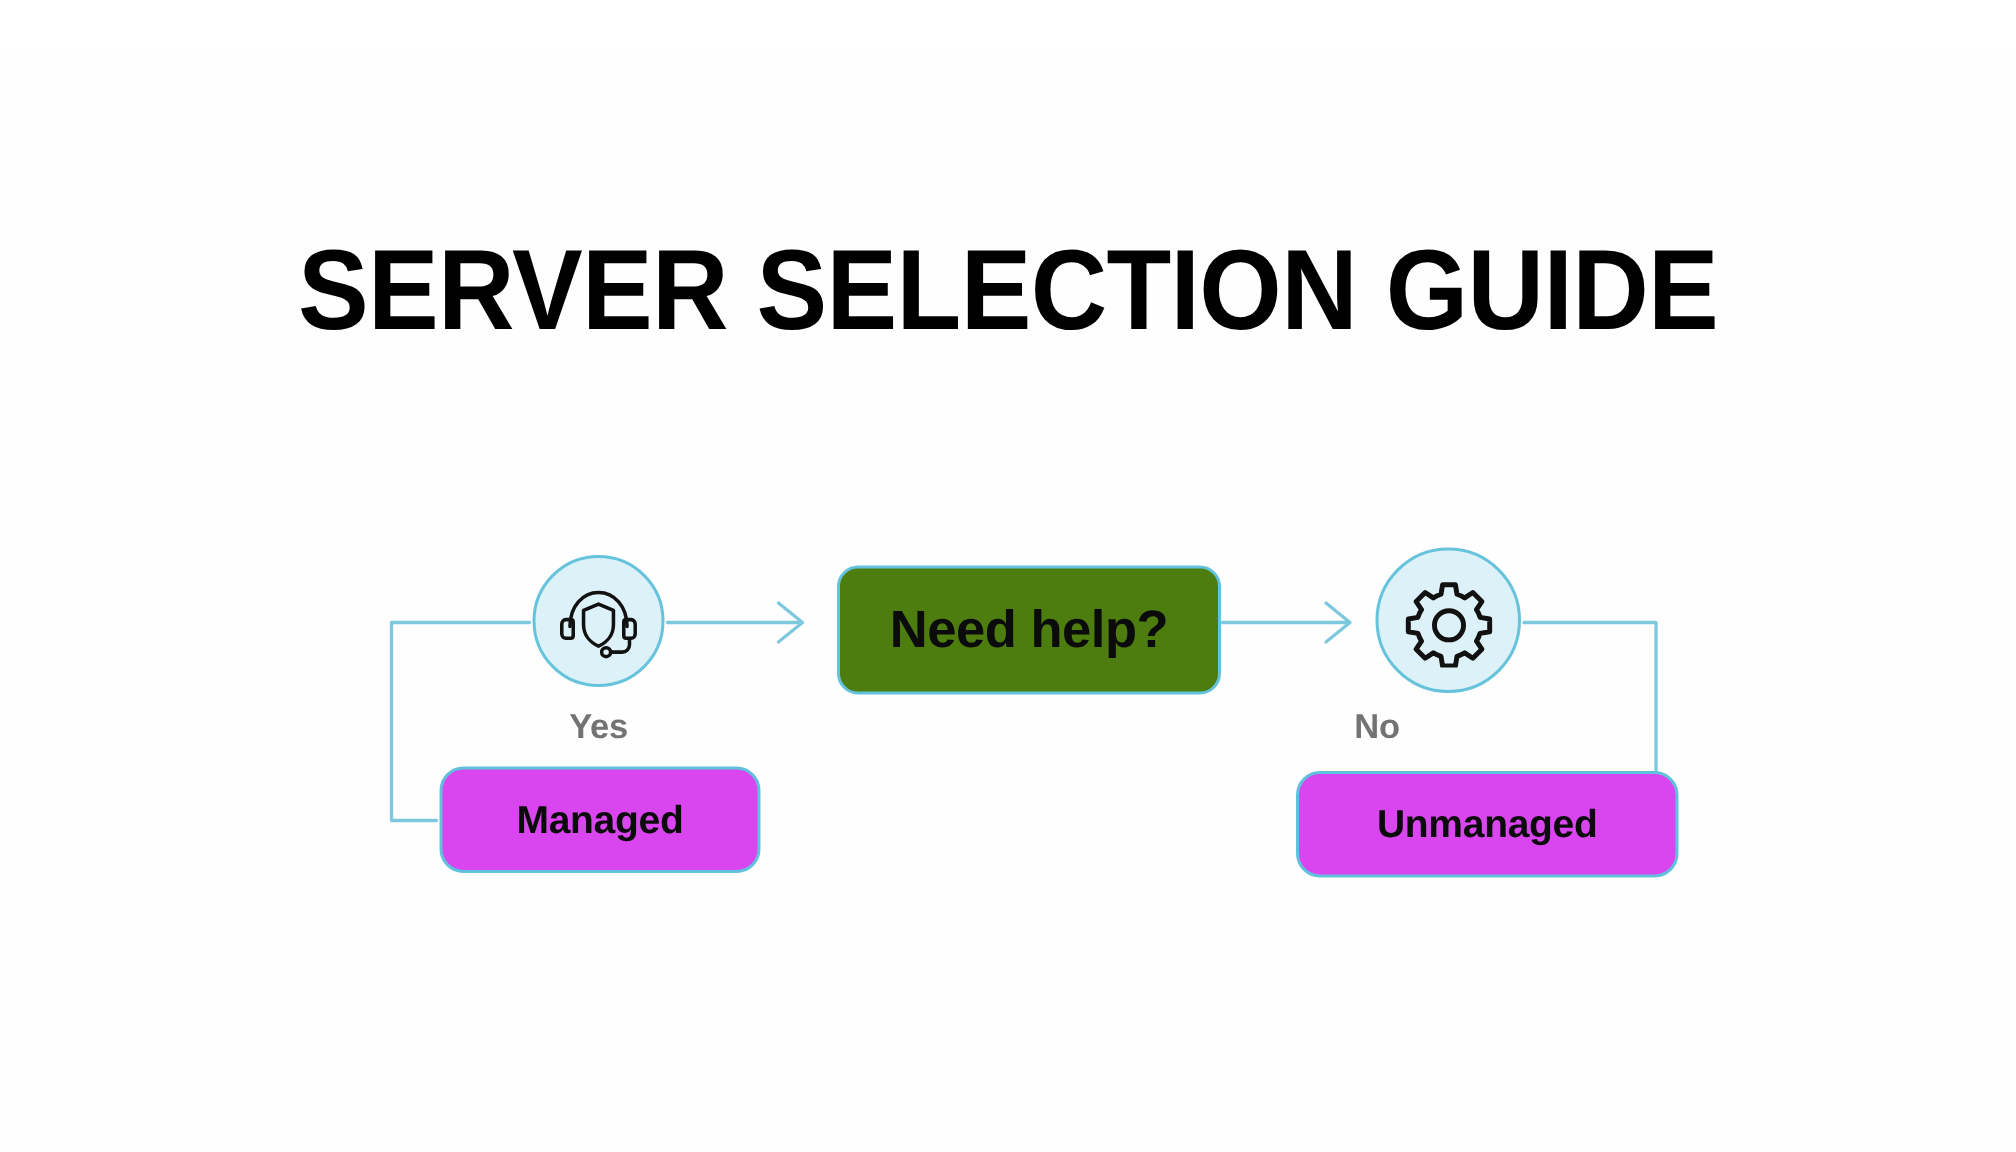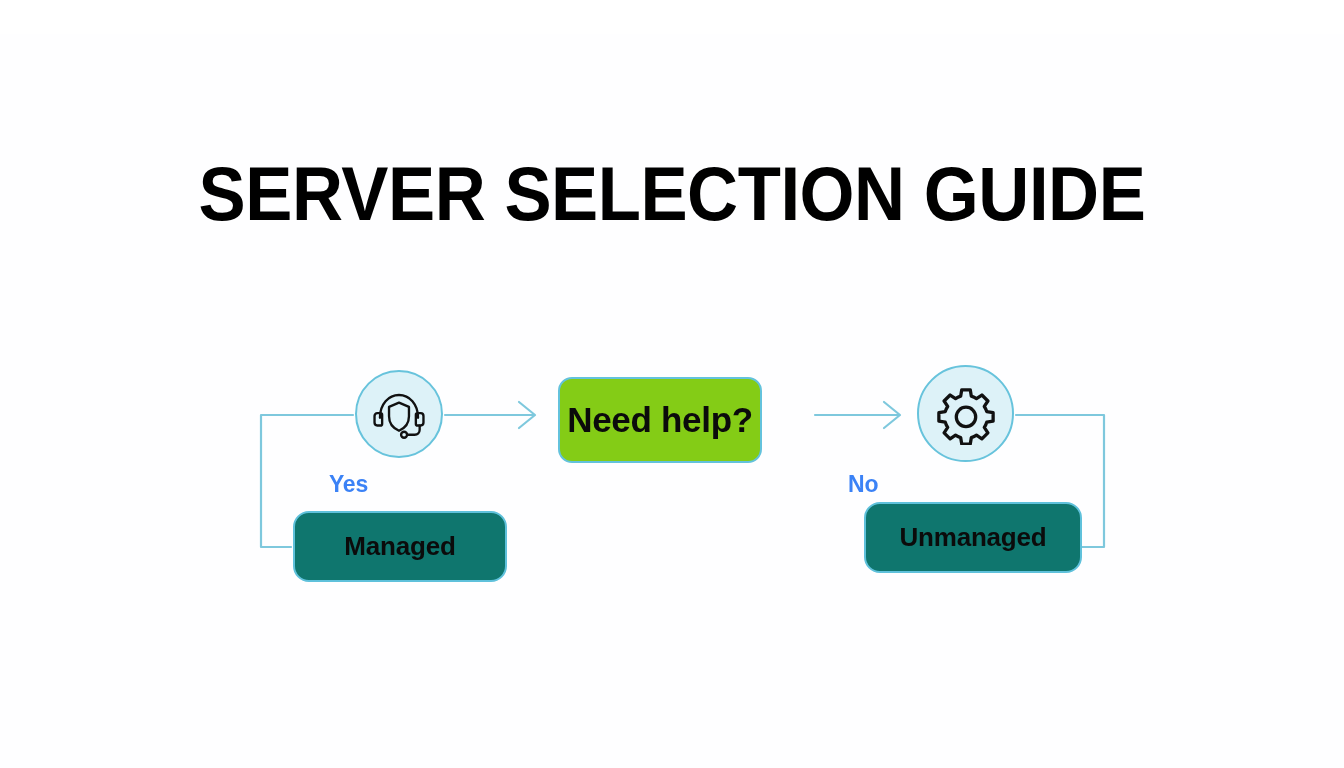--- a/index.html
+++ b/index.html
@@ -73,70 +73,70 @@
     width: 97px;
     height: 97px;
   }
   .icon-node svg { display: block; }
 
   
   #box-need-help {
     position: absolute;
     left: 558px;
     top: 343px;
-    width: 204px;
+    width: 256px;
     height: 86px;
     box-sizing: border-box;
-    background: #84cc16;
+    background: #4d7c0f;
     border: 2px solid #63c2dc;
     border-radius: 14px;
     display: flex;
     align-items: center;
     justify-content: center;
     font-size: 35px;
     font-weight: 700;
     color: #0b0b0b;
     letter-spacing: -0.3px;
   }
 
   
   .outcome-box {
     position: absolute;
     box-sizing: border-box;
-    background: #0f766e;
+    background: #d946ef;
     border: 2px solid #5fc1db;
     border-radius: 16px;
     display: flex;
     align-items: center;
     justify-content: center;
     font-size: 26px;
     font-weight: 700;
     color: #0b0b0b;
     letter-spacing: -0.2px;
   }
   #box-managed {
     left: 293px;
     top: 477px;
     width: 214px;
     height: 71px;
   }
   #box-unmanaged {
     left: 864px;
-    top: 468px;
-    width: 218px;
+    top: 480px;
+    width: 255px;
     height: 71px;
   }
 
   
   .branch-label {
     position: absolute;
-    text-align: left;
+    text-align: center;
     font-size: 23px;
     font-weight: 700;
-    color: #3b82f6;
+    color: #737373;
     letter-spacing: -0.2px;
   }
   #label-yes {
     left: 329px;
     top: 437px;
     width: 140px;
   }
   #label-no {
     left: 848px;
     top: 437px;

